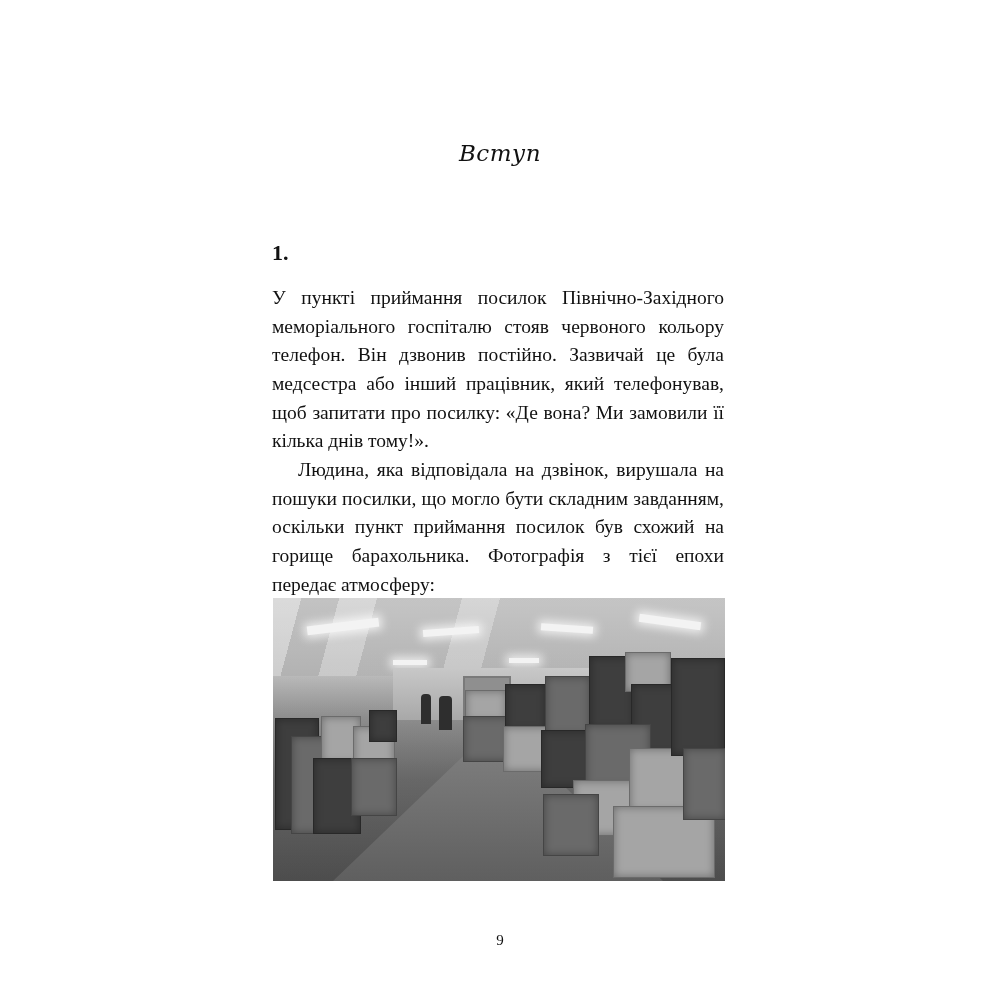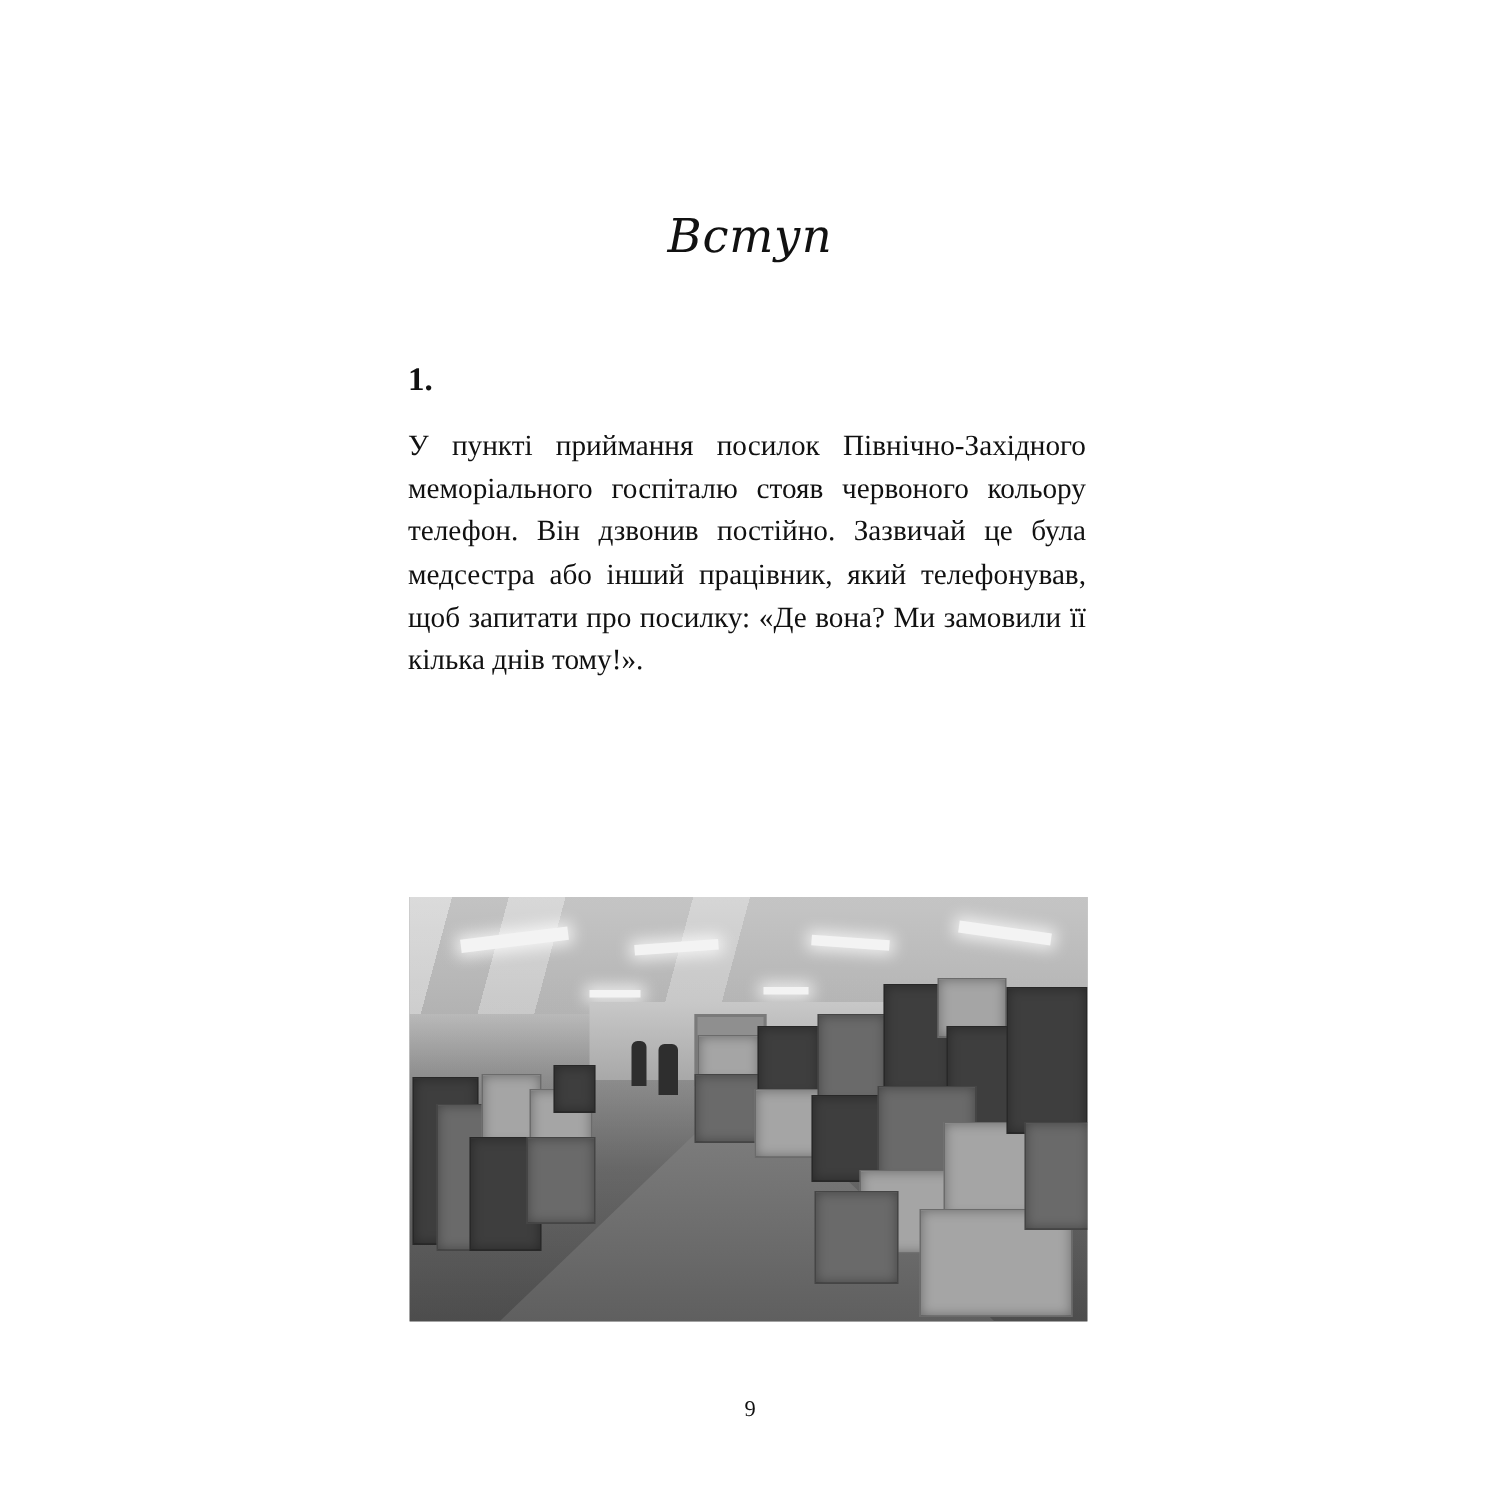--- a/index.html
+++ b/index.html
@@ -21,21 +21,21 @@
     background: #ffffff;
   }
   .chapter-title {
     position: absolute;
     top: 140px;
     left: 0;
     width: 1000px;
     text-align: center;
     font-family: "DejaVu Serif", serif;
     font-style: italic;
-    font-size: 31px;
+    font-size: 23px;
     letter-spacing: 0.5px;
     color: #111111;
   }
   .content {
     position: absolute;
     left: 272px;
     top: 240px;
     width: 452px;
   }
   .section-number {
@@ -145,20 +145,21 @@
 
 <div class="page">
 
   <div class="chapter-title">Вступ</div>
 
   <div class="content">
     <div class="section-number">1.</div>
 
     <p class="body-text">У пункті приймання посилок Північно-Західного меморіального госпіталю стояв червоного кольору телефон. Він дзвонив постійно. Зазвичай це була медсестра або інший працівник, який телефонував, щоб запитати про посилку: «Де вона? Ми замовили її кілька днів тому!».</p>
 
+    <p class="body-text indent">Людина, яка відповідала на дзвінок, вирушала на пошуки посилки, що могло бути складним завданням, оскільки пункт приймання посилок був схожий на горище барахольника. Фотографія з тієї епохи передає атмосферу:</p>
   </div>
 
   <div class="figure">
     <div class="photo">
       <div class="ceiling"></div>
       <div class="light l1"></div>
       <div class="light l2"></div>
       <div class="light l3"></div>
       <div class="light l4"></div>
       <div class="light l5"></div>

